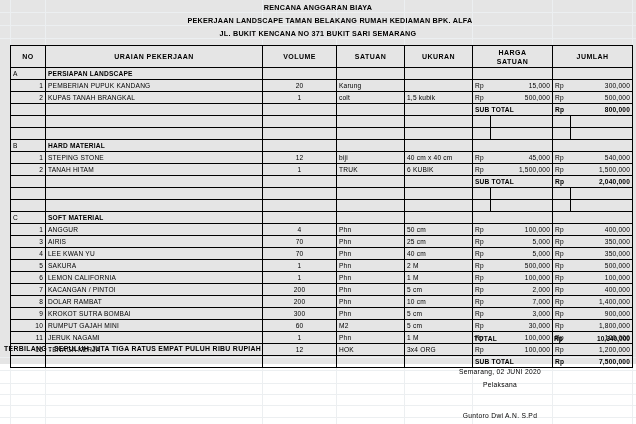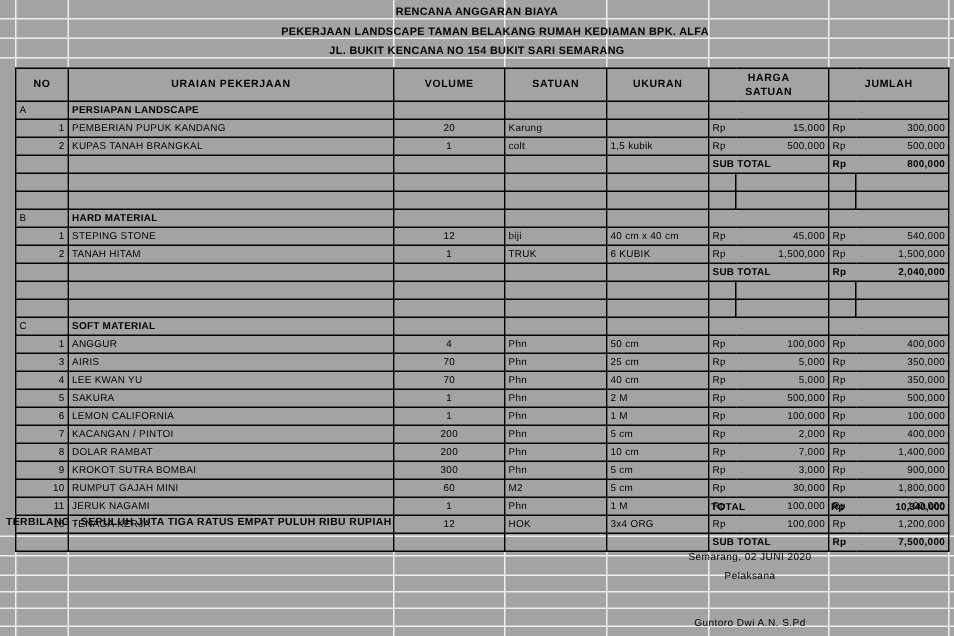--- a/index.html
+++ b/index.html
@@ -5,22 +5,22 @@
   * { box-sizing: border-box; }
   html, body {
     margin: 0; padding: 0;
     width: 636px; height: 424px;
     background: #ffffff;
     font-family: "Liberation Sans", sans-serif;
     overflow: hidden;
   }
   #sheet {
     position: relative;
-    width: 636px; height: 424px;
-    background: #a3a3a3;
+    width: 636px; height: 364px;
+    background: #e5e5e5;
   }
 
   
   .gridbg {
     position: absolute; left: 0; top: 0;
     width: 636px; height: 424px;
     pointer-events: none;
   }
   .hline { position: absolute; left: 0; width: 636px; height: 1px; background: #eceff1; }
   .vline { position: absolute; top: 0; height: 424px; width: 1px; background: #eceff1; }
@@ -151,21 +151,21 @@
     <div class="vline" style="left:336px"></div>
     <div class="vline" style="left:404px"></div>
     <div class="vline" style="left:472px"></div>
     <div class="vline" style="left:552px"></div>
     <div class="vline" style="left:632px"></div>
   </div>
 
   <div class="titles">
     <div class="title-line t1">RENCANA ANGGARAN BIAYA</div>
     <div class="title-line t2">PEKERJAAN LANDSCAPE TAMAN BELAKANG RUMAH KEDIAMAN BPK. ALFA</div>
-    <div class="title-line t3">JL. BUKIT KENCANA NO 154 BUKIT SARI SEMARANG</div>
+    <div class="title-line t3">JL. BUKIT KENCANA NO 371 BUKIT SARI SEMARANG</div>
   </div>
 
   <table class="main">
     <colgroup>
       <col class="c-no">
         <col class="c-uraian">
         <col class="c-volume">
         <col class="c-satuan">
       <col class="c-ukuran">
         <col class="c-hs-rp">

